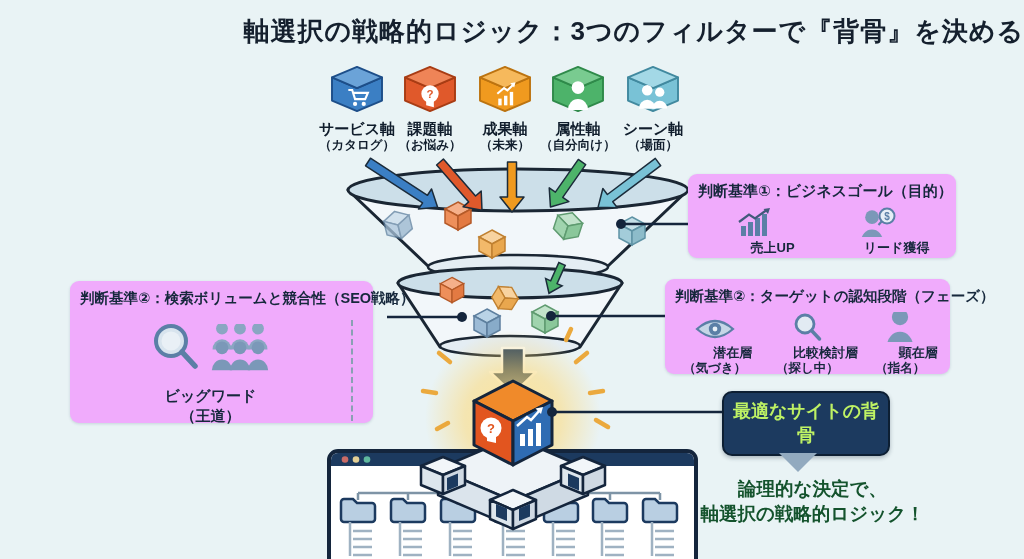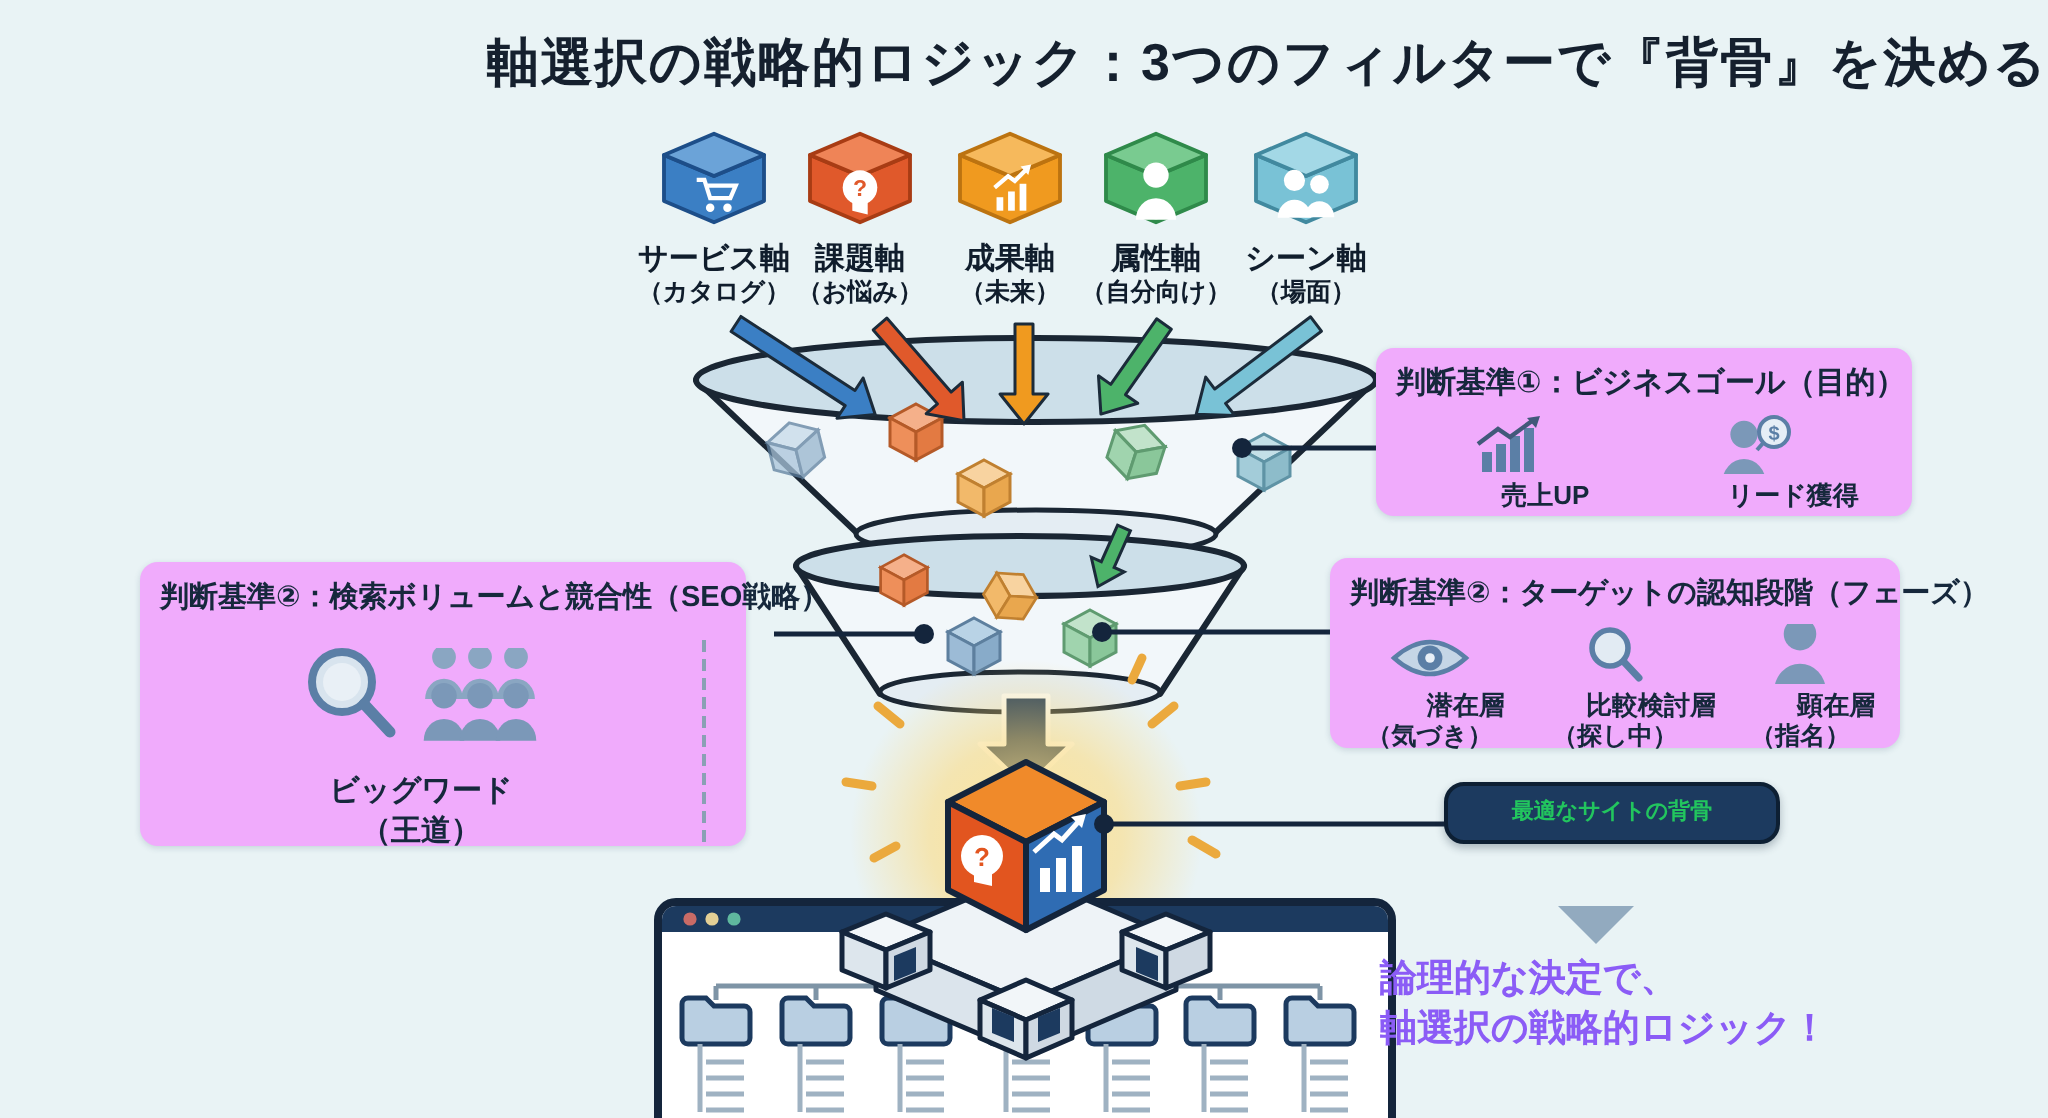--- a/index.html
+++ b/index.html
@@ -22,26 +22,26 @@
   .item{display:flex;flex-direction:column;align-items:center;}
   .item .ilbl{font-size:13px;font-weight:bold;white-space:nowrap;margin-top:3px;line-height:1.25;text-align:center;margin-left:36px;}
   .item .isub{font-size:12.5px;font-weight:bold;white-space:nowrap;line-height:1.2;}
   .split{display:flex;align-items:stretch;margin-top:8px;}
   .half{flex:1;display:flex;flex-direction:column;align-items:center;}
   .half .icons{display:flex;align-items:center;gap:7px;height:64px;}
   .half .ilbl{font-size:15px;font-weight:bold;margin-top:6px;line-height:1.3;text-align:center;}
   .divider{width:0;border-left:2px dashed #8aa0b4;margin:4px 10px;}
   
   .resultbox{left:722px;top:391px;width:168px;background:#1c3a5f;border:2px solid #0d1f33;
-             border-radius:10px;color:#22c55e;text-align:center;font-size:11px;font-weight:bold;
+             border-radius:10px;color:#bef264;text-align:center;font-size:18px;font-weight:bold;
              padding:6px 4px;line-height:1.35;box-sizing:border-box;box-shadow:0 2px 4px rgba(20,40,60,.3);}
   .tri{left:779px;top:453px;width:0;height:0;border-left:19px solid transparent;
        border-right:19px solid transparent;border-top:19px solid #92aabf;}
-  .outcome{left:690px;top:477px;width:245px;font-size:18.5px;font-weight:bold;
-           color:#8b5cf6;line-height:1.35;}
+  .outcome{left:690px;top:477px;width:245px;text-align:center;font-size:18.5px;font-weight:bold;
+           color:#14532d;line-height:1.35;}
   svg text{font-family:"Liberation Sans","DejaVu Sans",sans-serif;}
 </style>
 </head>
 <body>
 
 <div id="stage">
 
 <svg width="0" height="0" style="position:absolute" aria-hidden="true">
   <defs>
     <g id="psn">

